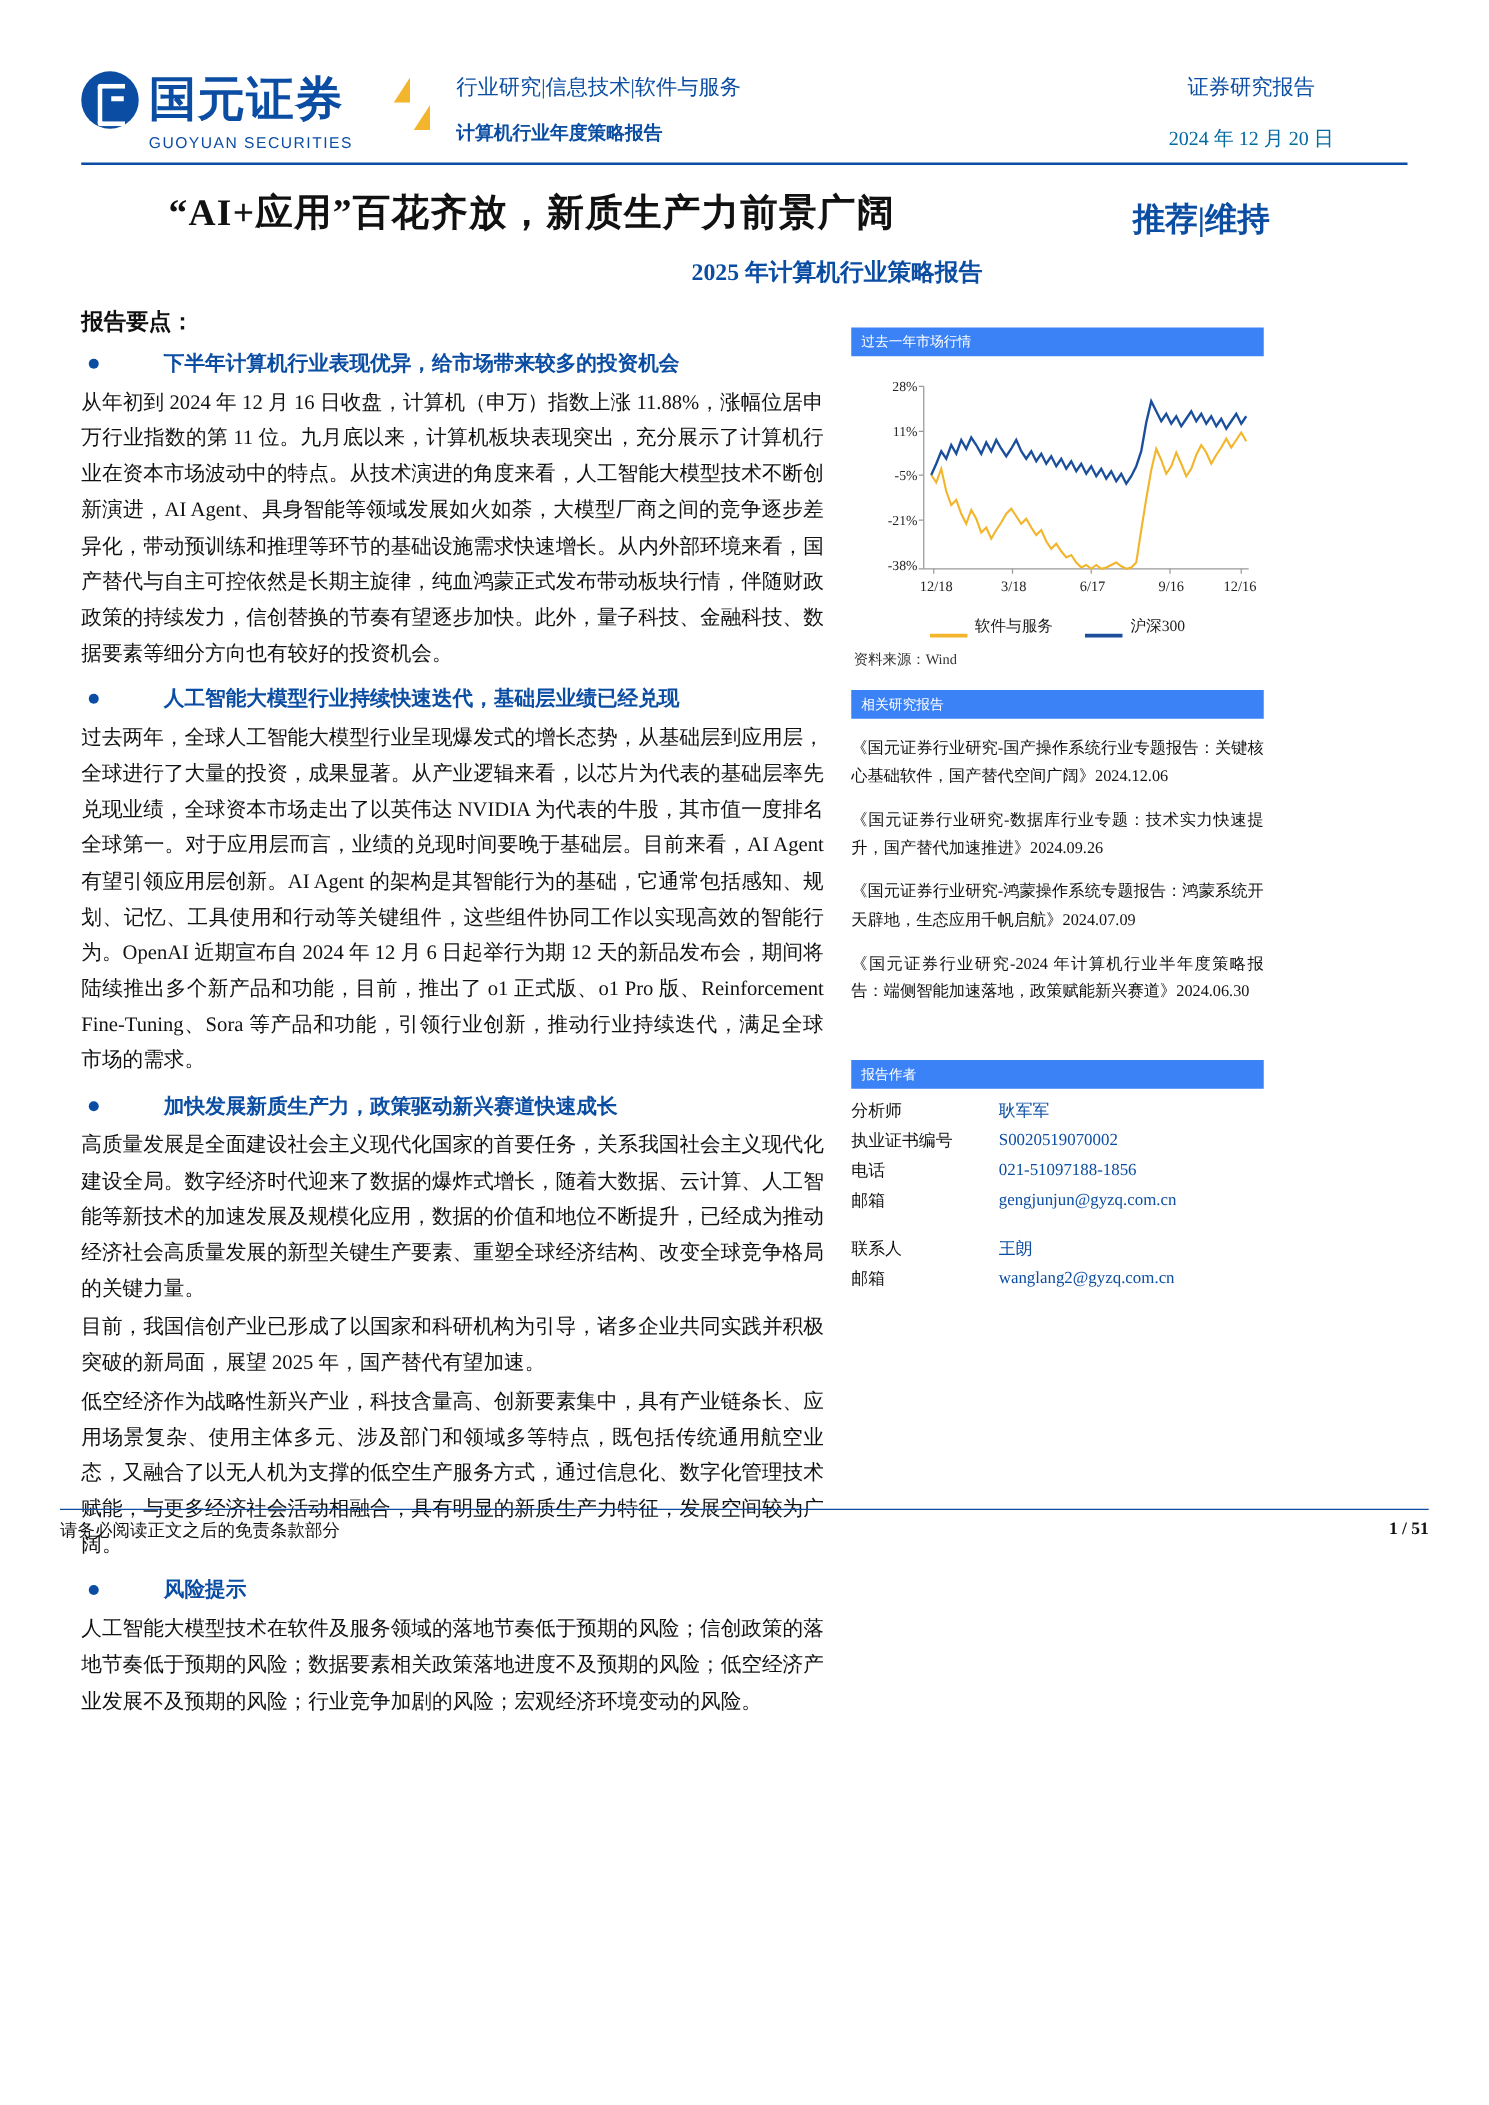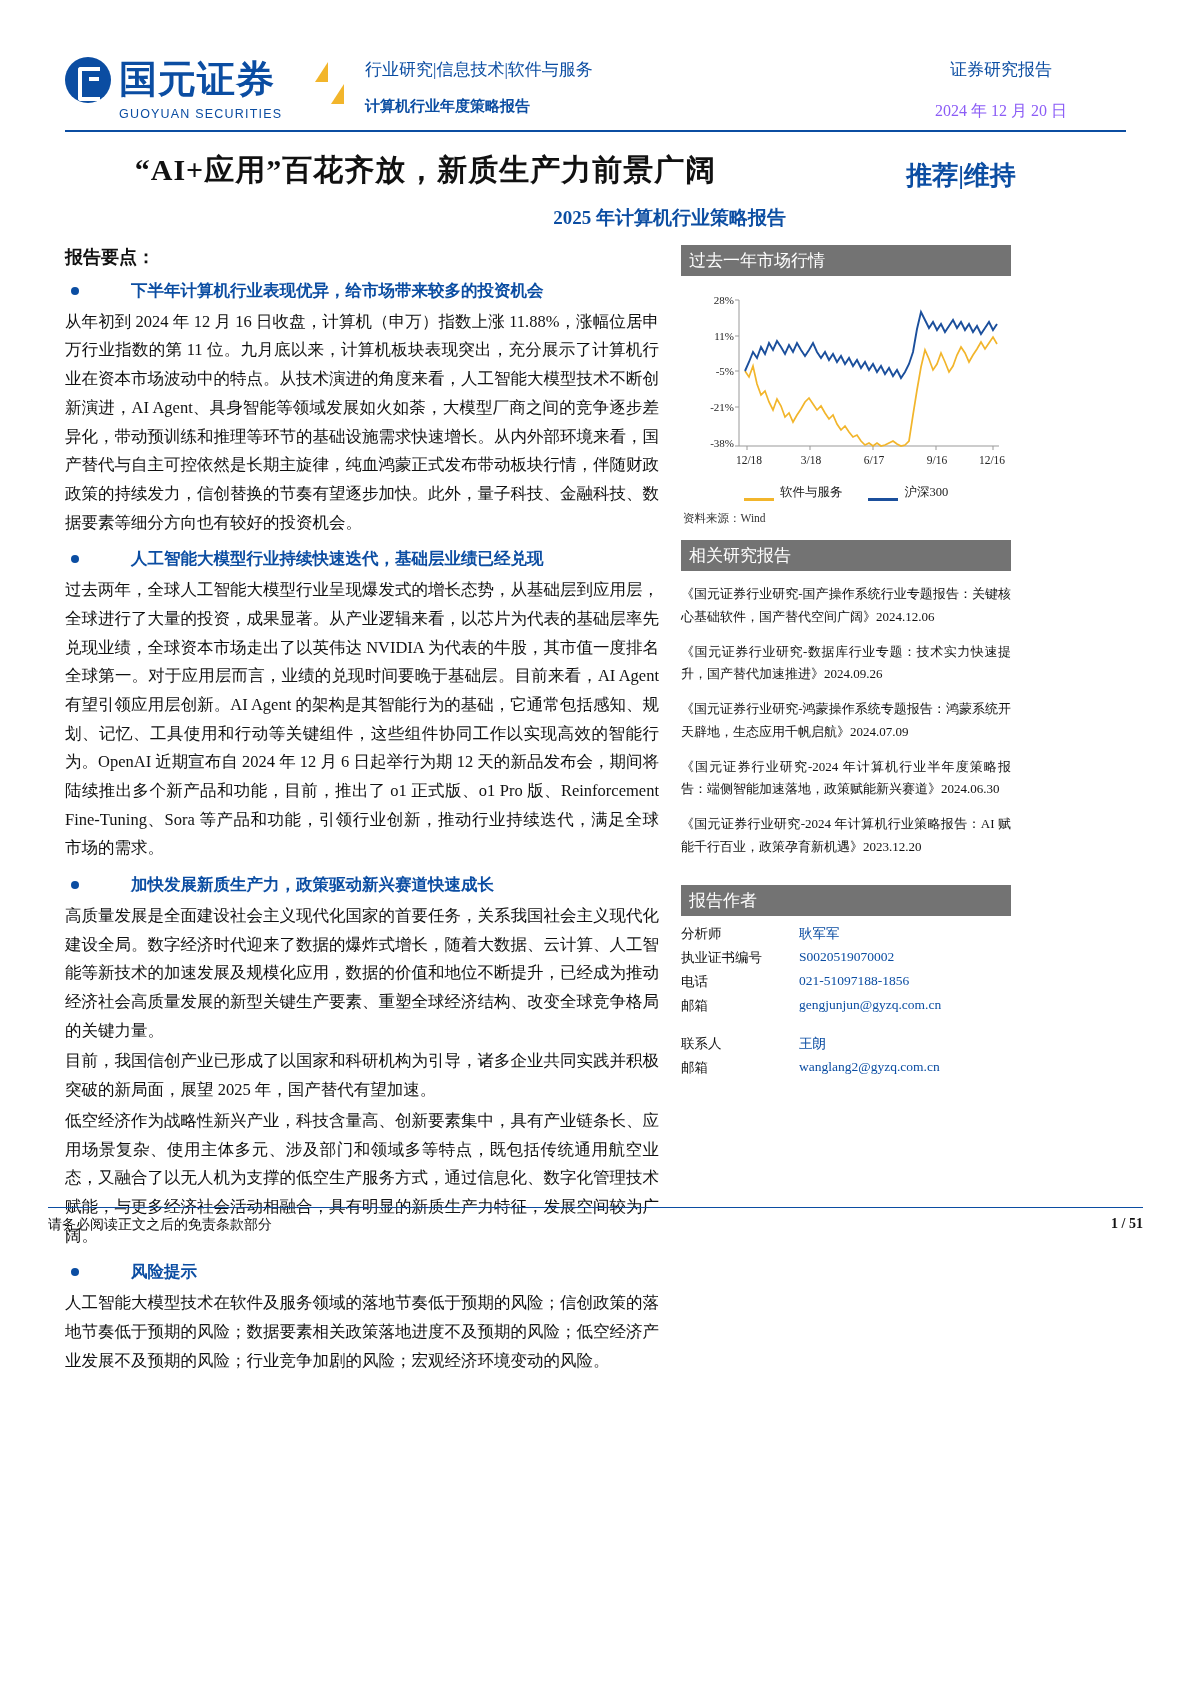--- a/index.html
+++ b/index.html
@@ -37,21 +37,21 @@
   .logo-arrows { position: absolute; left: 250px; top: 22px; }
   .arrow-y { width: 0; height: 0; border-left: 13px solid transparent; border-bottom: 20px solid #f2b52b; position: absolute; }
   .arrow-y2 { width: 0; height: 0; border-left: 13px solid transparent; border-bottom: 20px solid #f2b52b; position: absolute; left: 16px; top: 22px; }
 
   .header-mid { flex: 1; padding-top: 18px; }
   .hdr-line1 { font-size: 17px; color: #0b4da2; font-family: "Liberation Serif", serif; }
   .hdr-line2 { font-size: 15px; color: #0b4da2; font-weight: bold; margin-top: 16px; }
 
   .header-right { width: 250px; flex: 0 0 250px; text-align: center; padding-top: 18px; }
   .hdr-r1 { font-size: 17px; color: #0b4da2; }
-  .hdr-r2 { font-size: 16px; color: #8b5cf6; margin-top: 20px; }
+  .hdr-r2 { font-size: 16px; color: #0369a1; margin-top: 20px; }
 
   .hdr-rule { border-top: 2px solid #0b4da2; margin: 8px 0 0 0; }
 
   
   .title-area { display: flex; margin-top: 18px; }
   .title-left { flex: 1; padding-right: 10px; }
   .main-title {
     font-size: 30px; font-weight: bold; color: #111; text-align: center;
     letter-spacing: 1px;
   }
@@ -68,22 +68,22 @@
   .bullet-head { display: flex; align-items: flex-start; margin: 10px 0 4px 0; gap: 40px; }
   .bullet-dot { width: 8px; height: 8px; border-radius: 50%; background: #0b4da2; margin: 8px 12px 0 6px; flex: 0 0 8px; }
   .bullet-text { font-size: 16.5px; font-weight: bold; color: #0b4da2; line-height: 1.5; }
   p.para {
     font-size: 16.5px; line-height: 1.74; text-align: justify;
     margin: 0 0 2px 0; color: #111; text-justify: inter-ideograph;
   }
 
   
   .panel-bar {
-    background: #737373; color: #fff; font-size: 17px;
-    padding: 4px 8px; font-family: "Liberation Serif", serif;
+    background: #3b82f6; color: #fff; font-size: 11px;
+    padding: 4px 8px; font-family: "Liberation Serif", serif; margin-top: 17px;
   }
   .chart-wrap { padding: 10px 6px 4px 6px; }
   .src-note { font-size: 11.5px; color: #333; margin: 6px 0 14px 2px; }
 
   .rep-list { margin-top: 4px; }
   .rep-item { font-size: 13px; line-height: 1.75; color: #111; margin: 12px 0 0 0; text-align: justify; }
 
   .author-table { margin-top: 6px; font-size: 13.5px; }
   .a-row { display: flex; padding: 3px 0; }
   .a-key { width: 118px; flex: 0 0 118px; color: #111; }
@@ -235,21 +235,20 @@
         </div>
       </div>
       <div class="src-note">资料来源：Wind</div>
 
       <div class="panel-bar">相关研究报告</div>
       <div class="rep-list">
         <div class="rep-item">《国元证券行业研究-国产操作系统行业专题报告：关键核心基础软件，国产替代空间广阔》2024.12.06</div>
         <div class="rep-item">《国元证券行业研究-数据库行业专题：技术实力快速提升，国产替代加速推进》2024.09.26</div>
         <div class="rep-item">《国元证券行业研究-鸿蒙操作系统专题报告：鸿蒙系统开天辟地，生态应用千帆启航》2024.07.09</div>
         <div class="rep-item">《国元证券行业研究-2024 年计算机行业半年度策略报告：端侧智能加速落地，政策赋能新兴赛道》2024.06.30</div>
-        <div class="rep-item">《国元证券行业研究-2024 年计算机行业策略报告：AI 赋能千行百业，政策孕育新机遇》2023.12.20</div>
       </div>
 
       <div style="height:26px"></div>
       <div class="panel-bar">报告作者</div>
       <div class="author-table">
         <div class="a-row">
           <span class="a-key">分析师</span>
           <span class="a-val">耿军军</span>
         </div>
         <div class="a-row">

